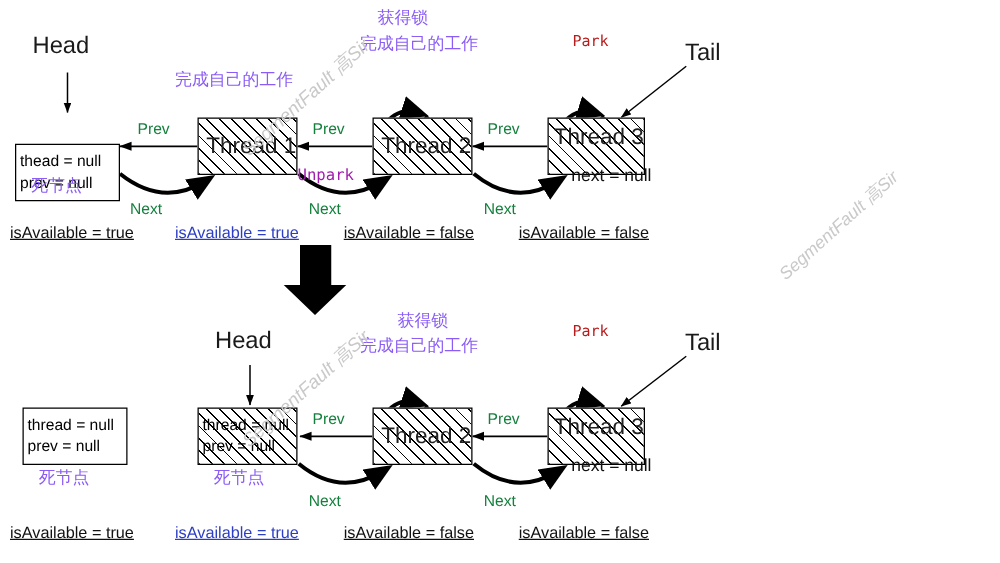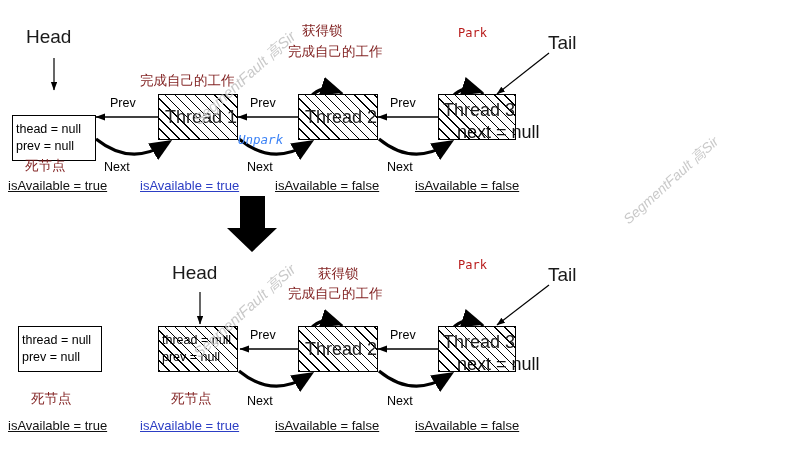--- a/index.html
+++ b/index.html
@@ -44,35 +44,35 @@
     transform: translateY(-50%);
     text-align: right;
     font-size: 18px;
     white-space: nowrap;
     color: #222;
   }
   .node-overflow {
     position: absolute;
     left: 18px;
     top: 50%;
-    margin-top: 5px;
-    font-size: 18px;
+    margin-top: 15px;
+    font-size: 14px;
     white-space: nowrap;
     color: #111;
   }
 
   
   .lbl { position: absolute; white-space: nowrap; }
   .lbl-big   { font-size: 19px; color: #1a1a1a; }
-  .lbl-cjk   { font-size: 13.5px; color: #7f1d1d; margin-top: 17px; }
-  .lbl-edge  { font-size: 12.5px; color: #000000; }
+  .lbl-cjk   { font-size: 13.5px; color: #8b5cf6; }
+  .lbl-edge  { font-size: 12.5px; color: #15803d; }
   .lbl-avail { font-size: 13px; color: #111; text-decoration: underline; }
   .lbl-avail.blue { color: #2c3ec4; }
   .lbl-mono  { font-family: "DejaVu Sans Mono", monospace; font-size: 12px; color: #b91c1c; }
-  .lbl-mono.blue { color: #3b82f6; font-size: 12.5px; font-style: italic; }
+  .lbl-mono.blue { color: #a21caf; font-size: 12.5px; }
   .title-cjk { font-size: 24px; color: #111; letter-spacing: 1px; }
 
   
   .wm-diag {
     position: absolute;
     color: #c9c9c9;
     font-size: 15px;
     font-style: italic;
     white-space: nowrap;
     transform: rotate(-42deg);

